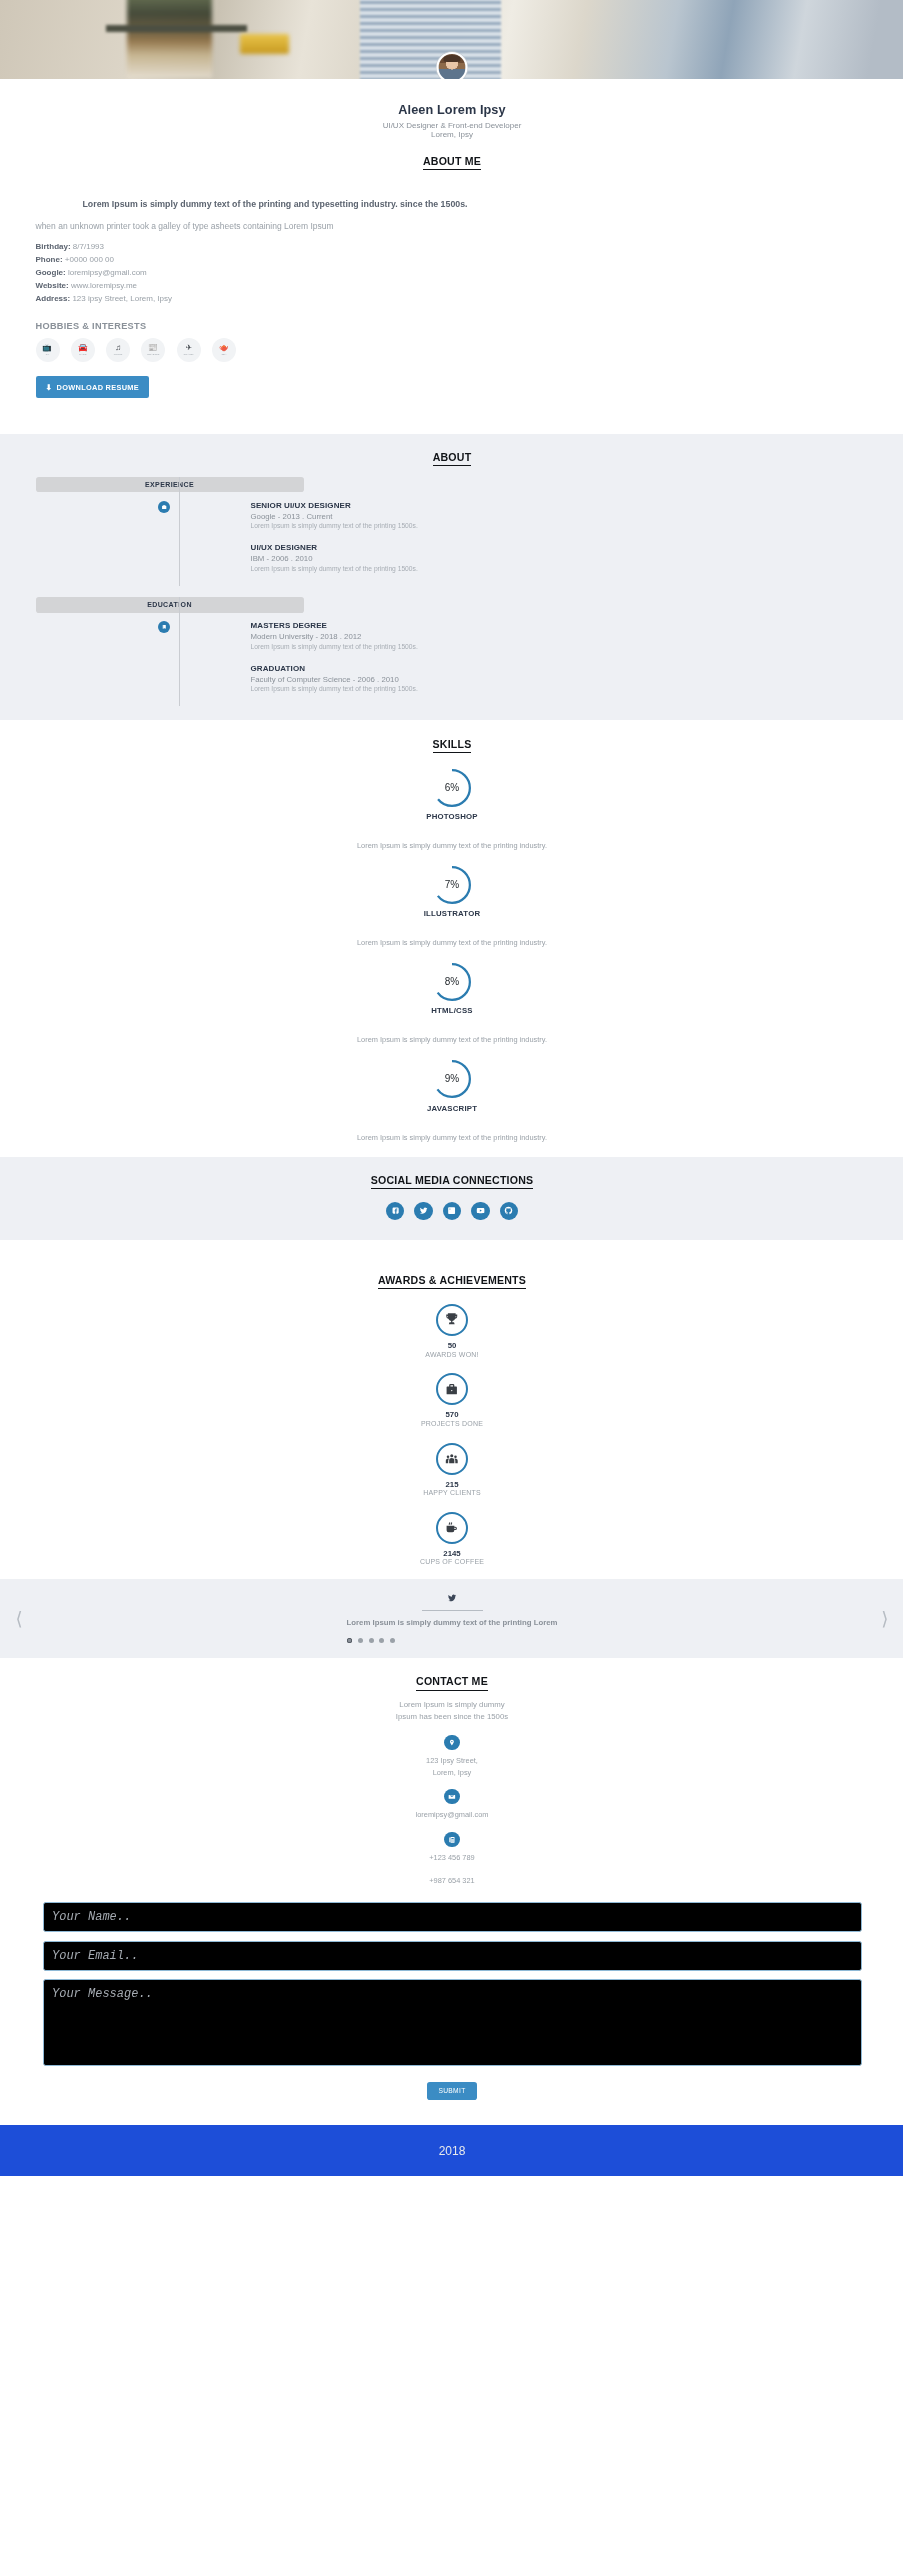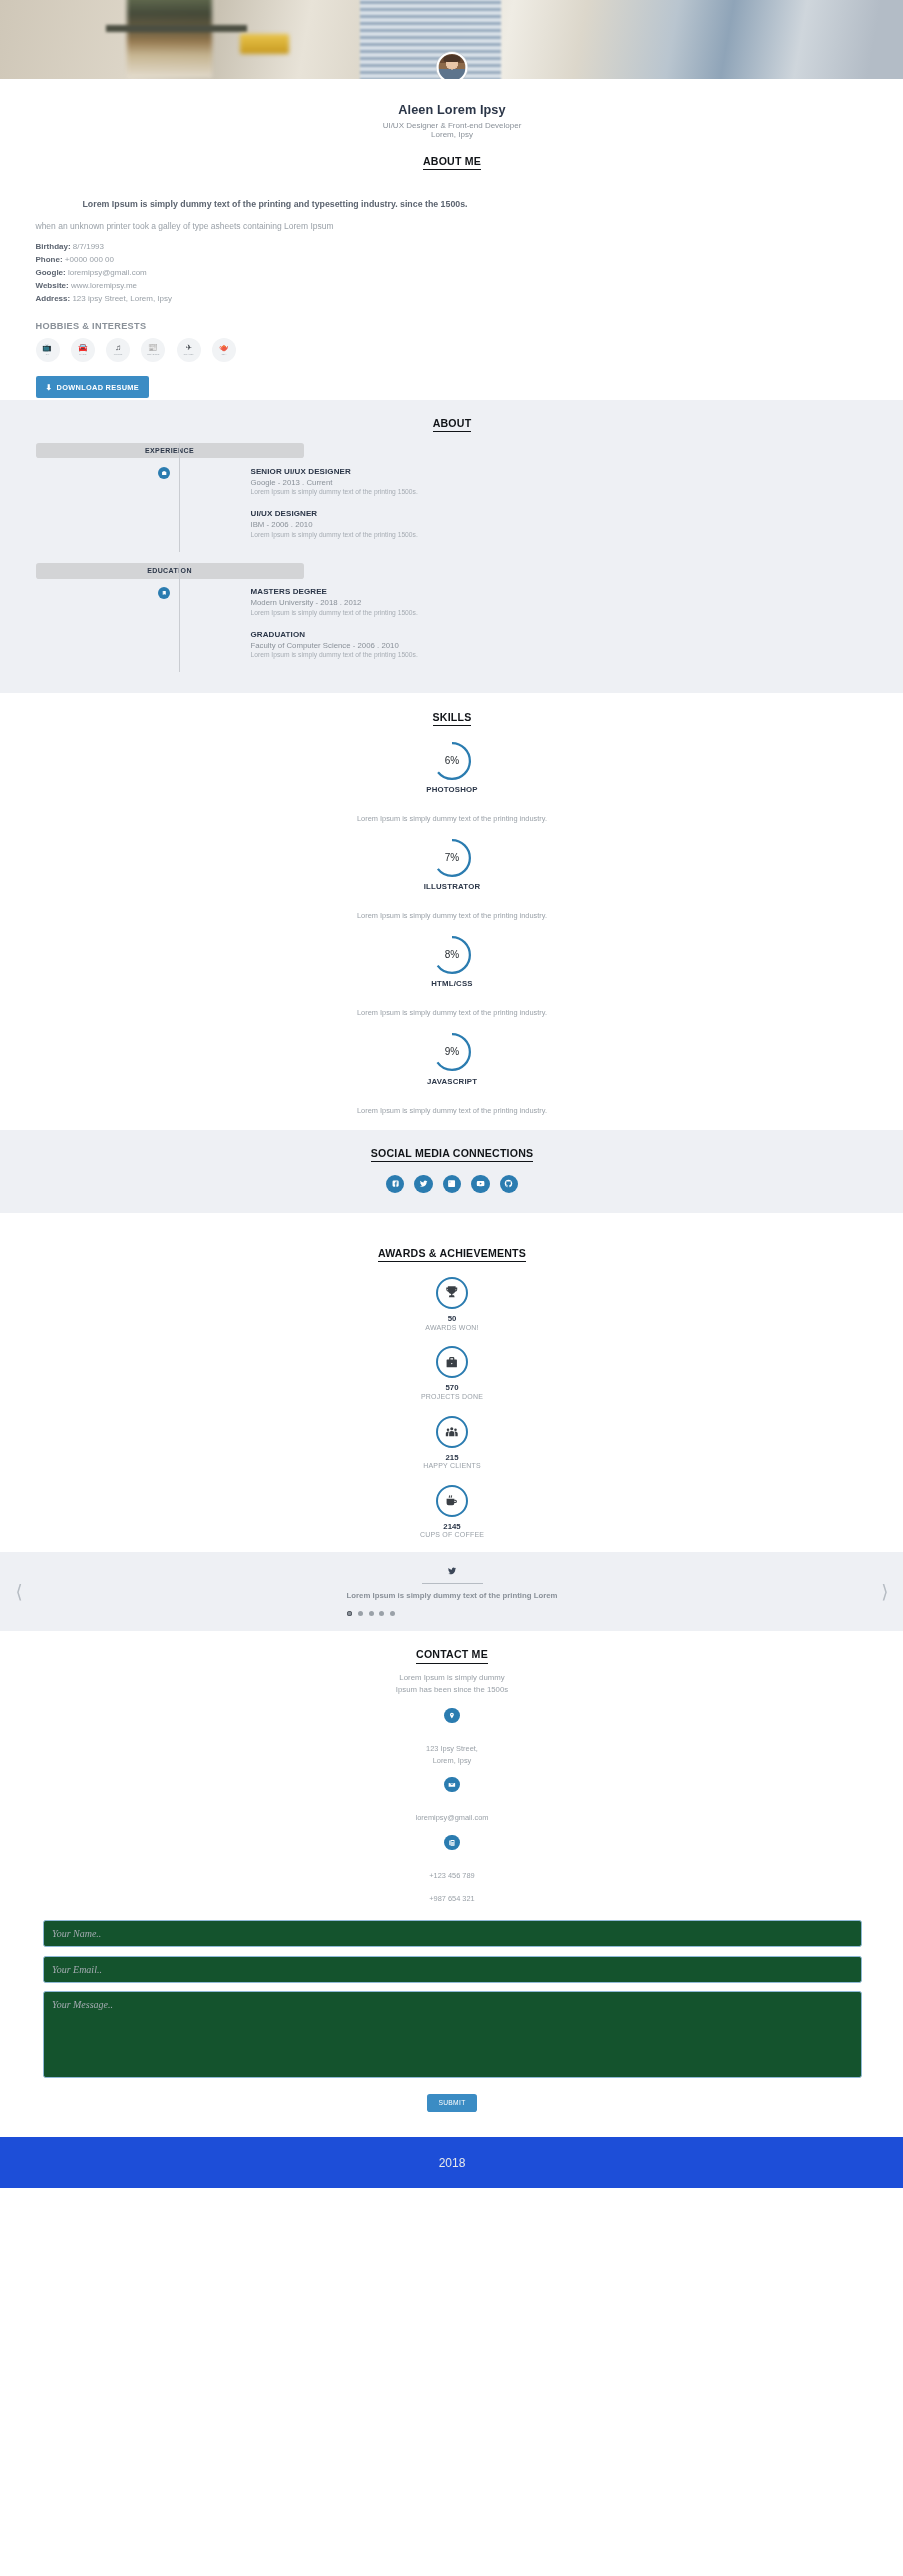--- a/index.html
+++ b/index.html
@@ -106,21 +106,21 @@
 
   .btn-download {
     margin-top:14px; display:inline-flex; align-items:center; gap:4.2px;
     background:#3b8cc4; color:#fff; border:none; border-radius:2.1px;
     padding:6.4px 10px; font-size:7.4px; font-weight:bold; letter-spacing:0.3px;
     cursor:pointer;
   }
   .btn-download .dl { font-size:7.8px; }
 
   
-  .about-section { background:#eef0f4; padding:17px 0 21px; margin-top:2px; }
+  .about-section { background:#eef0f4; padding:17px 0 14px; margin-top:36px; }
   .tl-pill {
     width:268px; background:#d3d4d6; border-radius:2.8px;
     text-align:center; font-size:7px; font-weight:bold; color:#2b3648;
     letter-spacing:0.4px; padding:4.2px 0; margin-top:11.3px;
   }
   .tl-group { position:relative; }
   .tl-rail {
     position:absolute; left:143px; top:0; bottom:0; width:0.7px; background:#c9ccd1;
   }
   .tl-row { display:flex; padding-top:8.5px; }
@@ -192,28 +192,28 @@
 
   
   .contact { padding:17px 0 7px; text-align:center; }
   .contact .lead { font-size:7.8px; color:#9aa1a8; margin-top:8.5px; line-height:1.6; }
   .cblock { margin-top:11.3px; }
   .cicon {
     width:15.5px; height:15.5px; border-radius:50%; background:#2b7cb0;
     display:flex; align-items:center; justify-content:center; margin:0 auto;
   }
   .cicon svg { width:7.8px; height:7.8px; fill:#fff; }
-  .cval { font-size:7.4px; color:#9aa1a8; margin-top:20px; line-height:1.5; }
+  .cval { font-size:7.4px; color:#9aa1a8; margin-top:5px; line-height:1.5; }
 
   
   .form { width:819px; margin:15.5px auto 0; }
   .field {
-    width:100%; background:#14532d; border:0.7px solid #8fb9d6; border-radius:2.8px;
-    padding:7px 8.5px; font-size:10px; color:#9aa1a8;
-    font-family:Liberation Serif, serif; outline:none; display:block;
+    width:100%; background:#000000; border:0.7px solid #8fb9d6; border-radius:2.8px;
+    padding:7px 8.5px; font-size:12px; color:#9aa1a8;
+    font-family:Liberation Mono, monospace; outline:none; display:block;
   }
   .field::placeholder { color:#a5abb2; font-style:italic; }
   .field + .field { margin-top:8.5px; }
   textarea.field { height:87px; resize:none; margin-top:8.5px; }
   .submit-row { text-align:center; margin-top:15.5px; padding-bottom:18.4px; }
   .btn-submit {
     background:#3b8cc4; color:#fff; border:none; border-radius:2.8px;
     padding:5.6px 11.3px; font-size:6.7px; letter-spacing:0.3px; cursor:pointer;
     font-family:"Liberation Sans", sans-serif;
   }

